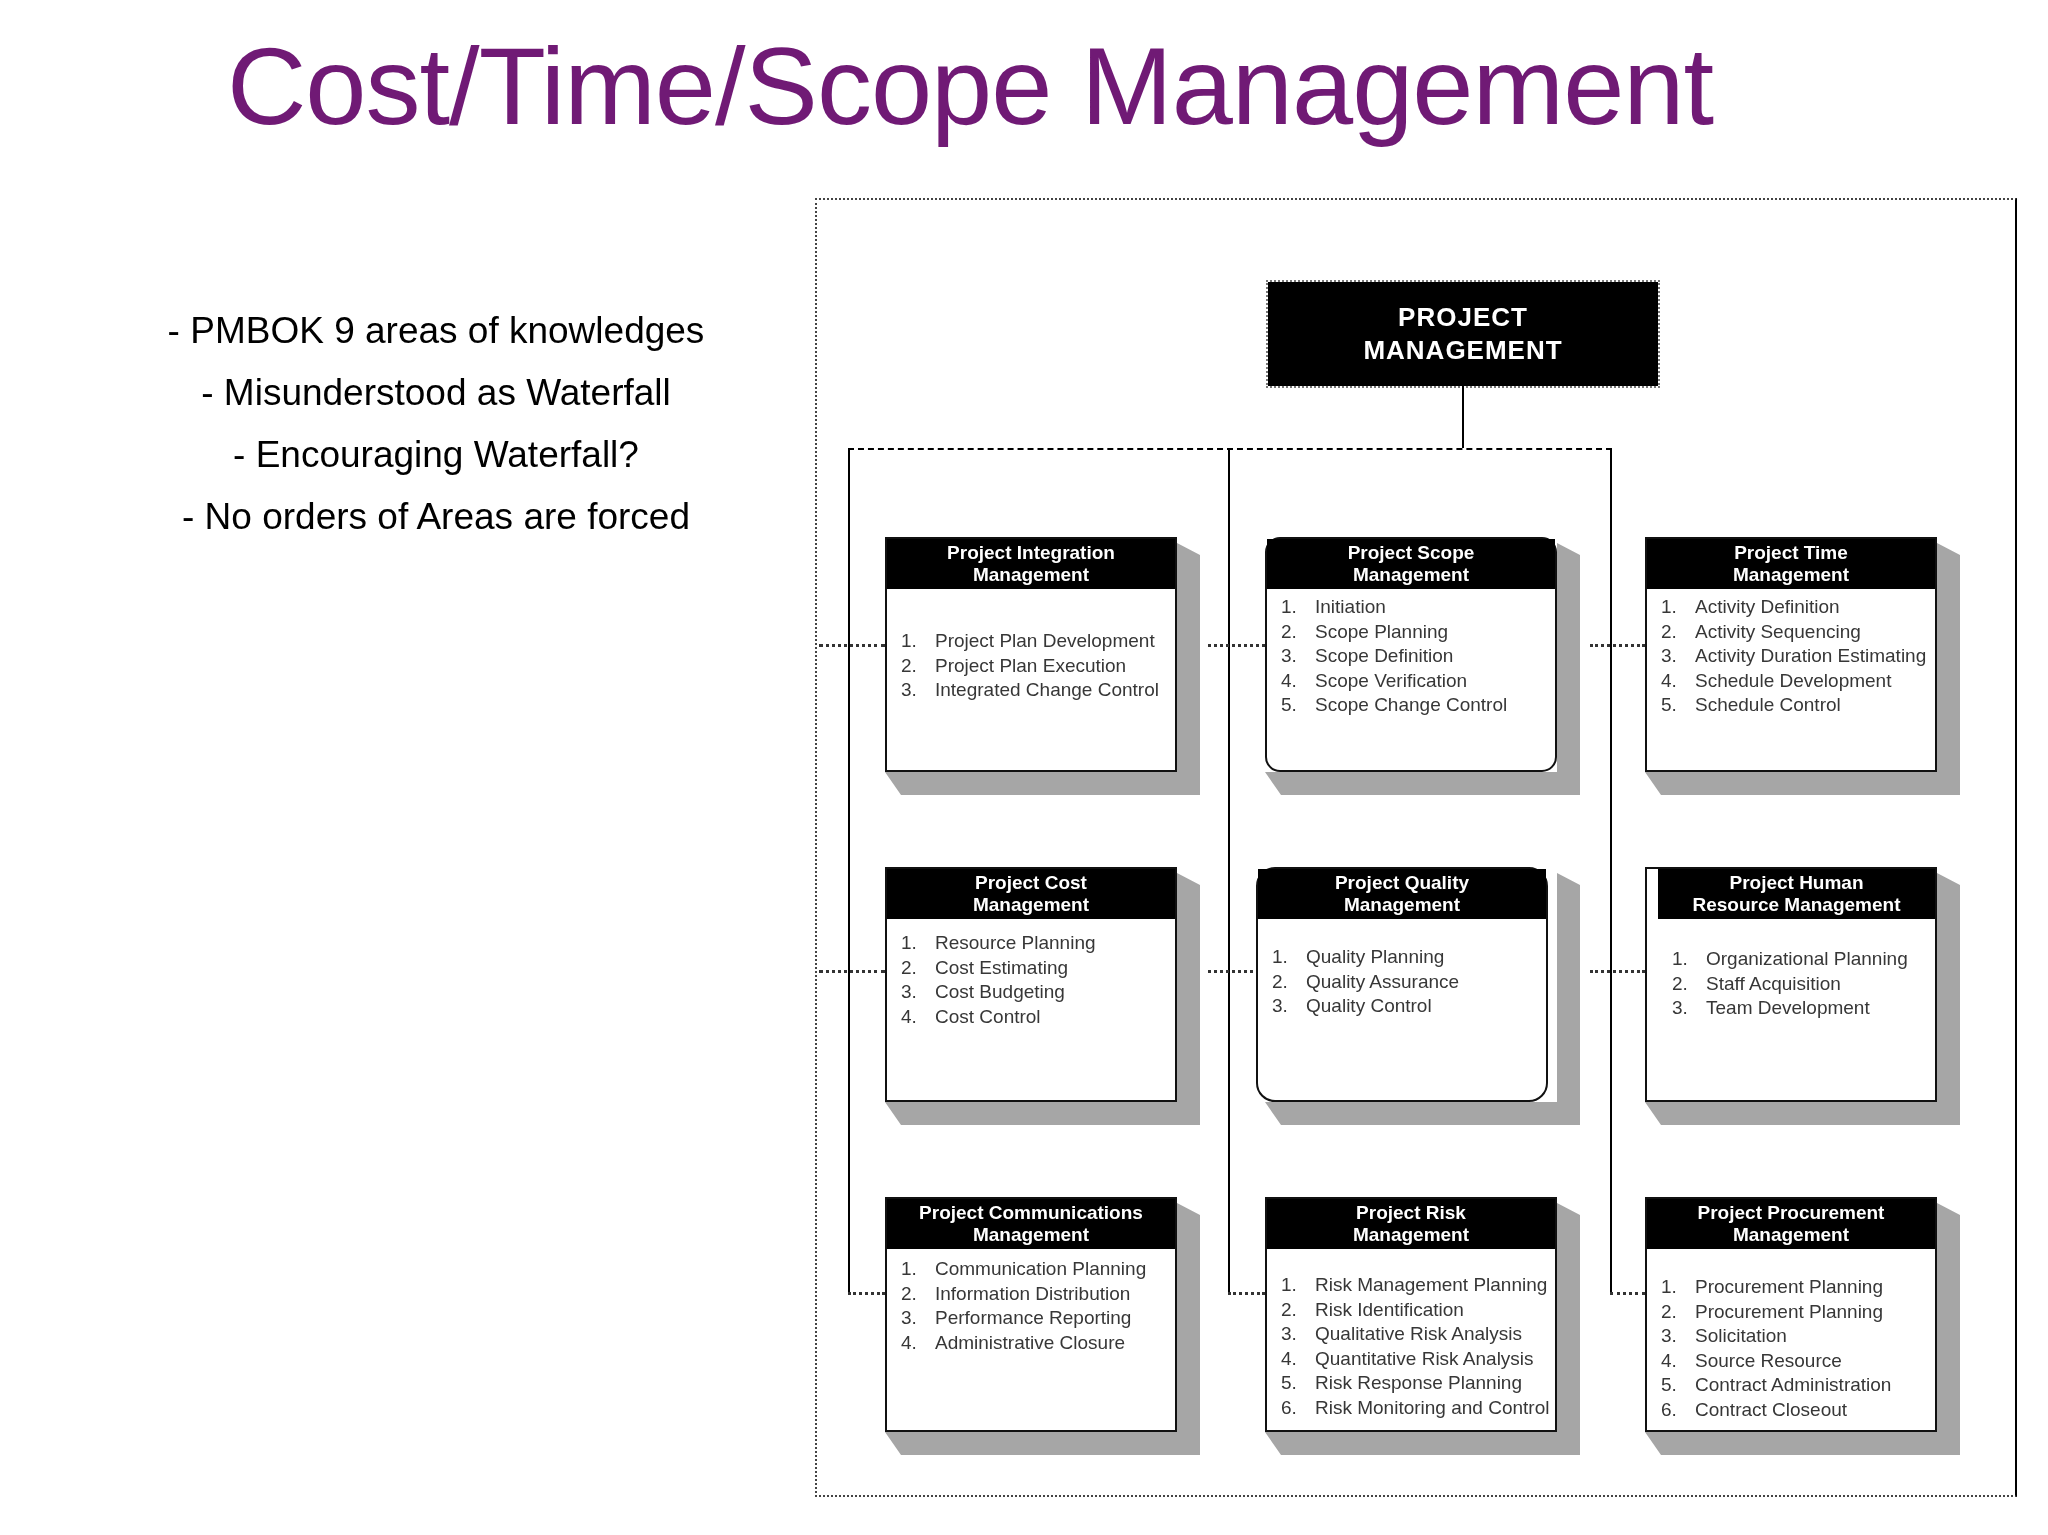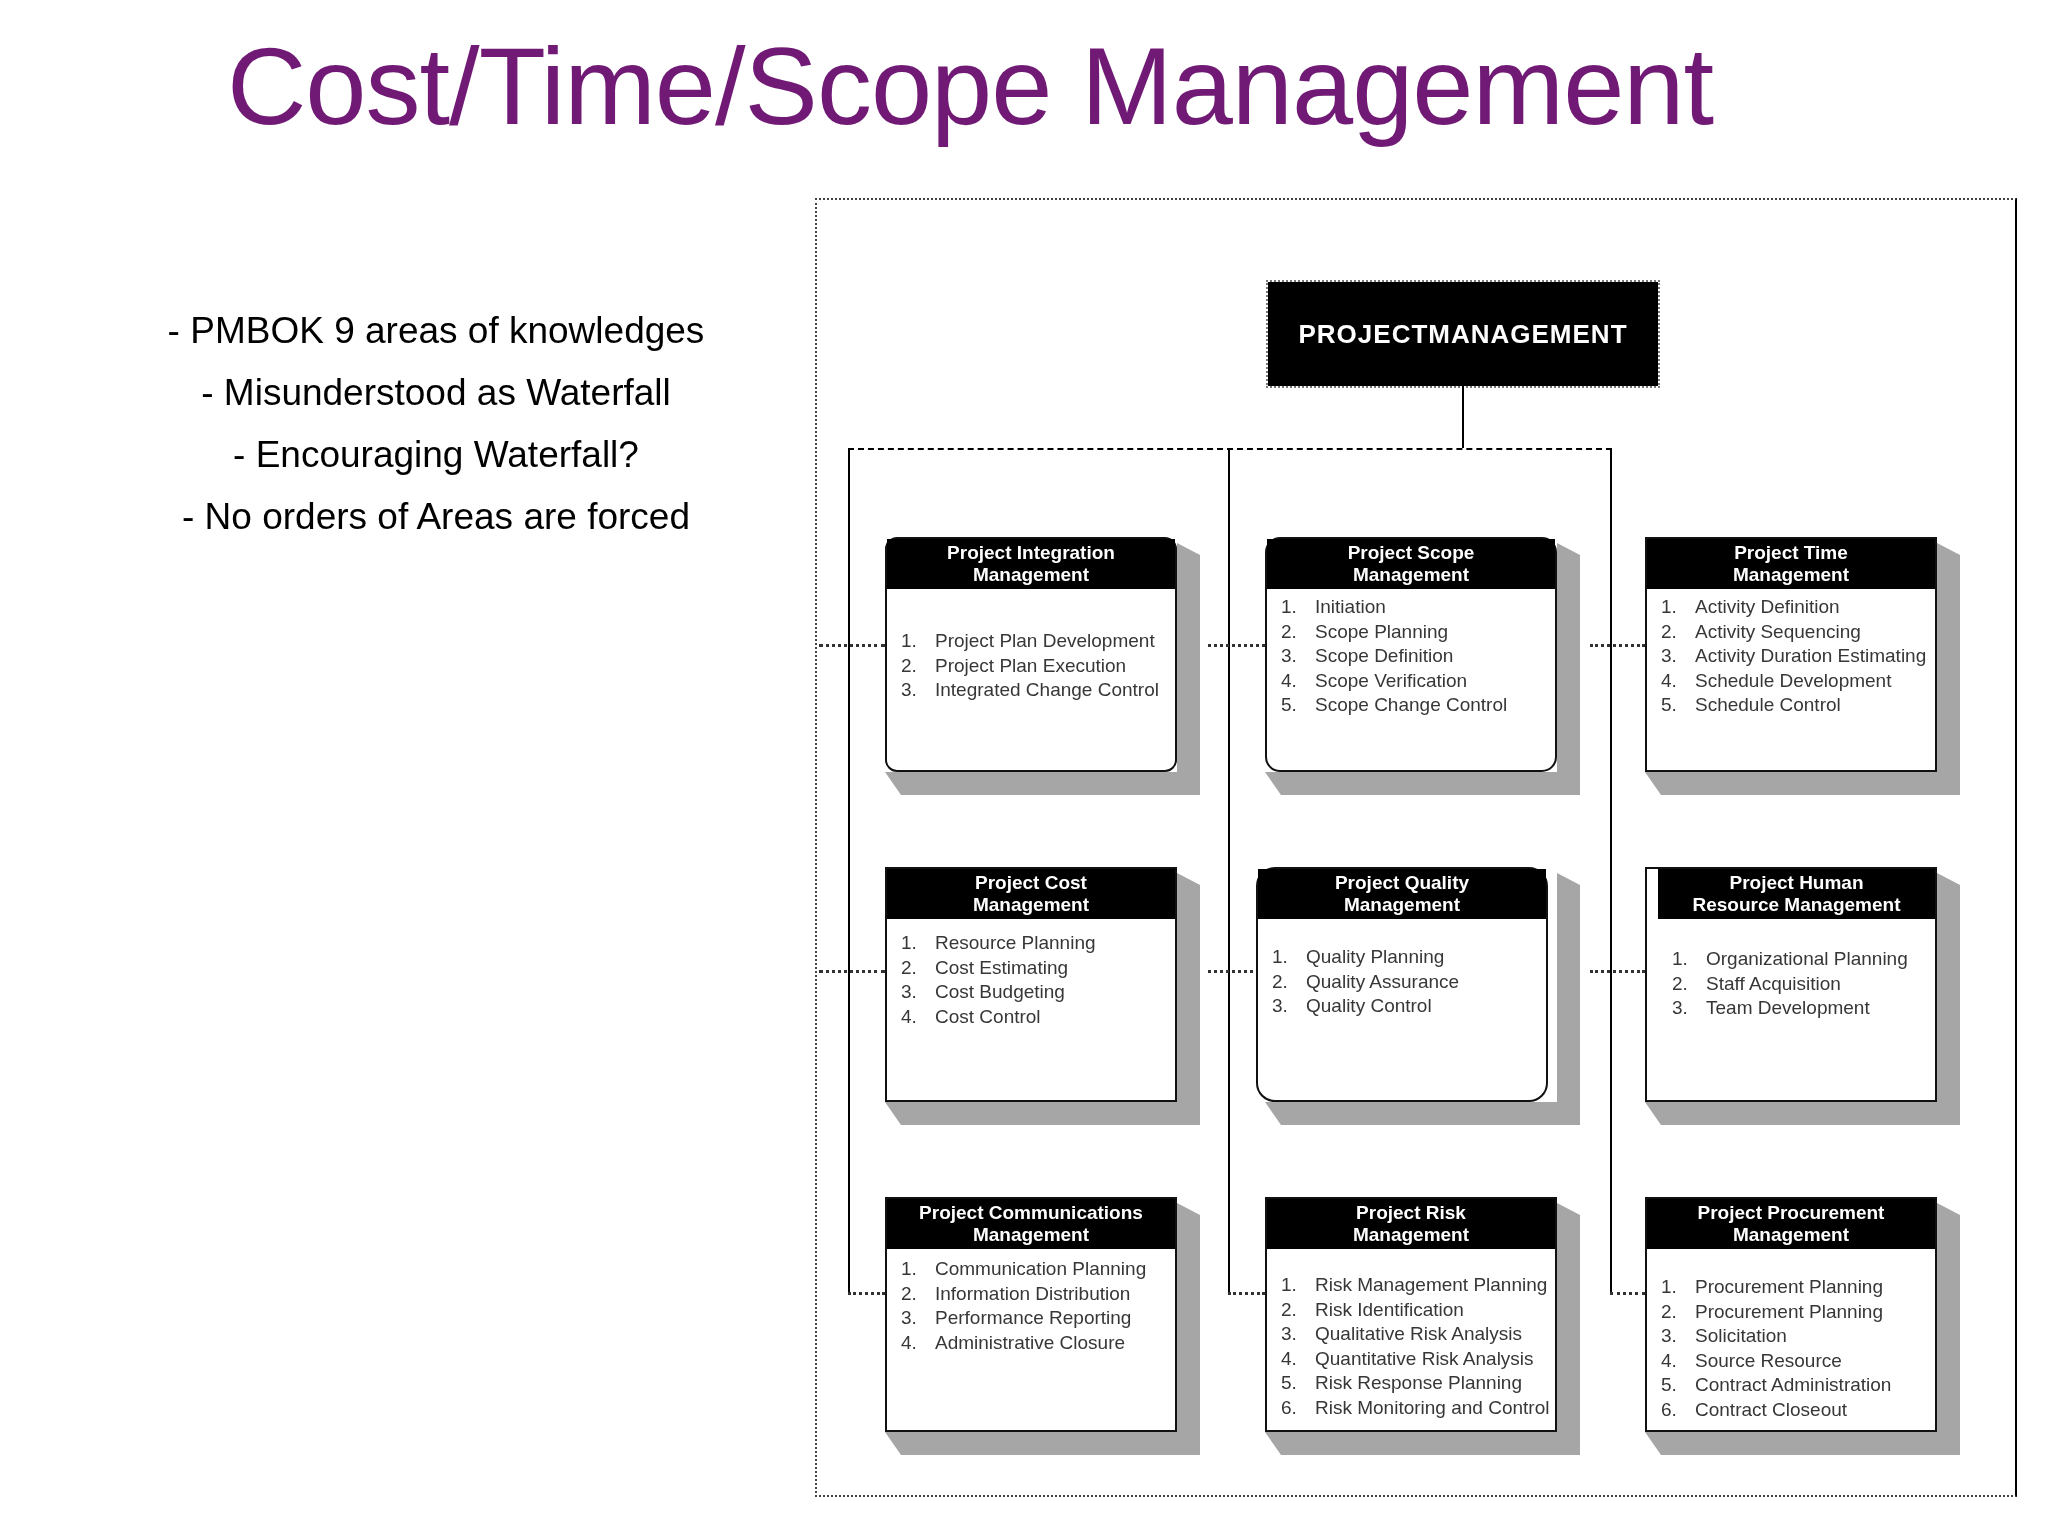--- a/index.html
+++ b/index.html
@@ -13,21 +13,21 @@
 
   .bullets{position:absolute;left:36px;top:300px;width:800px;}
   .bullet{font-size:37px;line-height:62px;color:#000000;white-space:nowrap;text-align:center;}
 
   
   .diagram{position:absolute;left:815px;top:198px;width:1202px;height:1299px;
            border:2px dotted #444;border-right:2px solid #000;box-sizing:border-box;}
 
   
   .pm-box{position:absolute;left:451px;top:82px;width:390px;height:104px;
-          background:#000;display:flex;justify-content:center;
+          background:#000;display:flex;flex-direction:column;justify-content:center;
           align-items:center;box-sizing:border-box;outline:2px dotted #777;}
   .pm-line{color:#fff;font-size:26px;font-weight:700;line-height:33px;
            letter-spacing:1px;text-align:center;}
 
   
   .vline{position:absolute;width:2px;background:#000;}
   .hline-dash{position:absolute;height:0;border-top:2px dashed #000;}
   .dotline{position:absolute;height:0;border-top:3px dotted #333;}
 
   
@@ -82,21 +82,21 @@
     <div class="dotline" style="left:773px;top:444px;width:55px;"></div>
     <div class="dotline" style="left:2px;top:770px;width:66px;"></div>
     <div class="dotline" style="left:391px;top:770px;width:57px;"></div>
     <div class="dotline" style="left:773px;top:770px;width:55px;"></div>
     <div class="dotline" style="left:31px;top:1092px;width:37px;"></div>
     <div class="dotline" style="left:411px;top:1092px;width:37px;"></div>
     <div class="dotline" style="left:793px;top:1092px;width:35px;"></div>
 
     <div id="boxes">
         <div class="slab" style="left: 68px; top: 337px; width: 315px; height: 258px;"></div>
-        <div class="card" style="left: 68px; top: 337px; border-radius: 12px;">
+        <div class="card" style="left: 68px; top: 337px;">
           <div class="hd">
             <span>Project Integration</span>
             <span>Management</span>
           </div>
           <div class="bd" style="padding-top: 40px;">
             <div class="row">
               <span class="num">1.</span>
               <span>Project Plan Development</span>
             </div>
             <div class="row">

